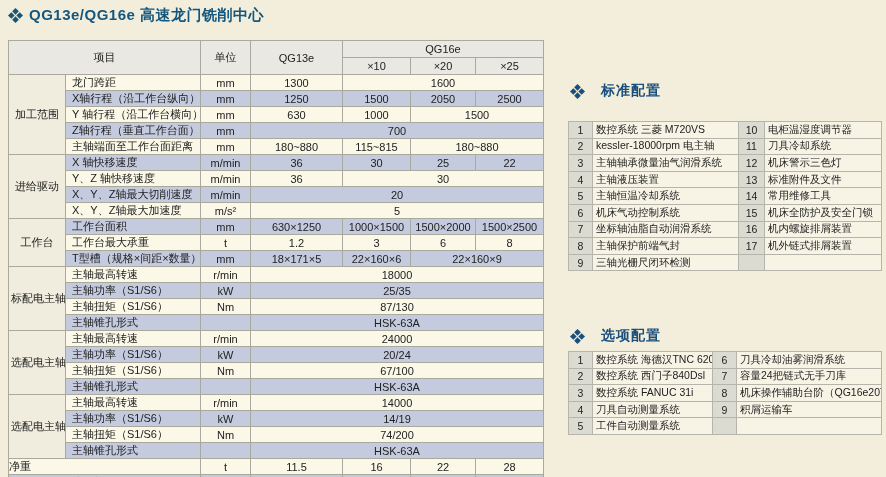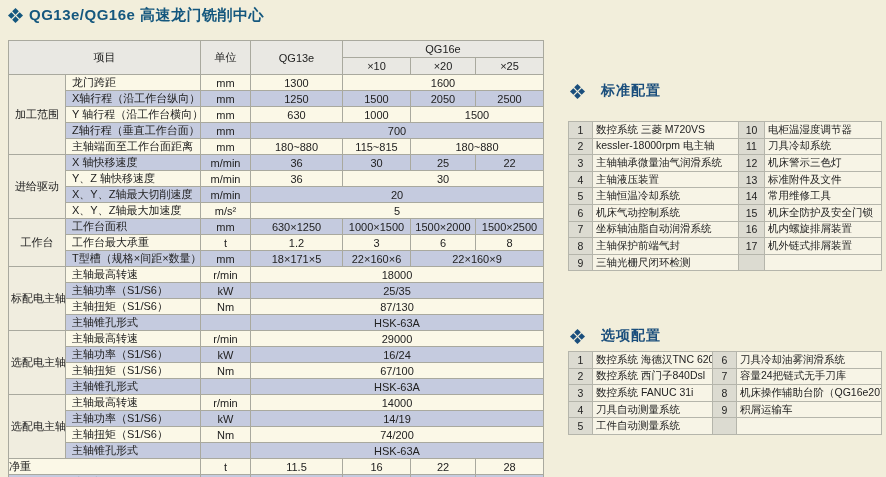--- a/index.html
+++ b/index.html
@@ -177,26 +177,26 @@
       </tr>
       <tr class="blue">
         <td class="lbl">主轴锥孔形式</td>
         <td class="unit"></td>
         <td class="val" colspan="4">HSK-63A</td>
       </tr>
       <tr class="cream">
         <td rowspan="4" class="grp">选配电主轴</td>
         <td class="lbl">主轴最高转速</td>
         <td class="unit">r/min</td>
-        <td class="val" colspan="4">29000</td>
+        <td class="val" colspan="4">24000</td>
       </tr>
       <tr class="blue">
         <td class="lbl">主轴功率（S1/S6）</td>
         <td class="unit">kW</td>
-        <td class="val" colspan="4">16/24</td>
+        <td class="val" colspan="4">20/24</td>
       </tr>
       <tr class="cream">
         <td class="lbl">主轴扭矩（S1/S6）</td>
         <td class="unit">Nm</td>
         <td class="val" colspan="4">67/100</td>
       </tr>
       <tr class="blue">
         <td class="lbl">主轴锥孔形式</td>
         <td class="unit"></td>
         <td class="val" colspan="4">HSK-63A</td>

